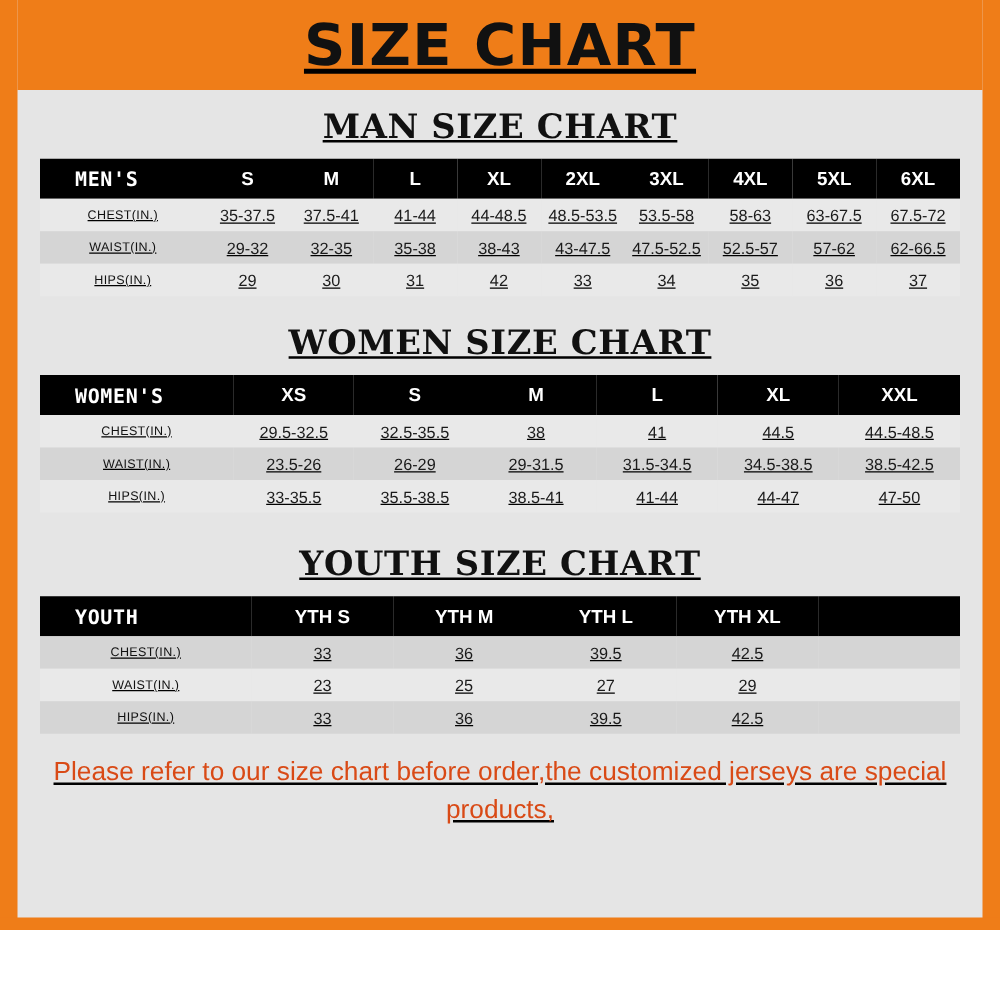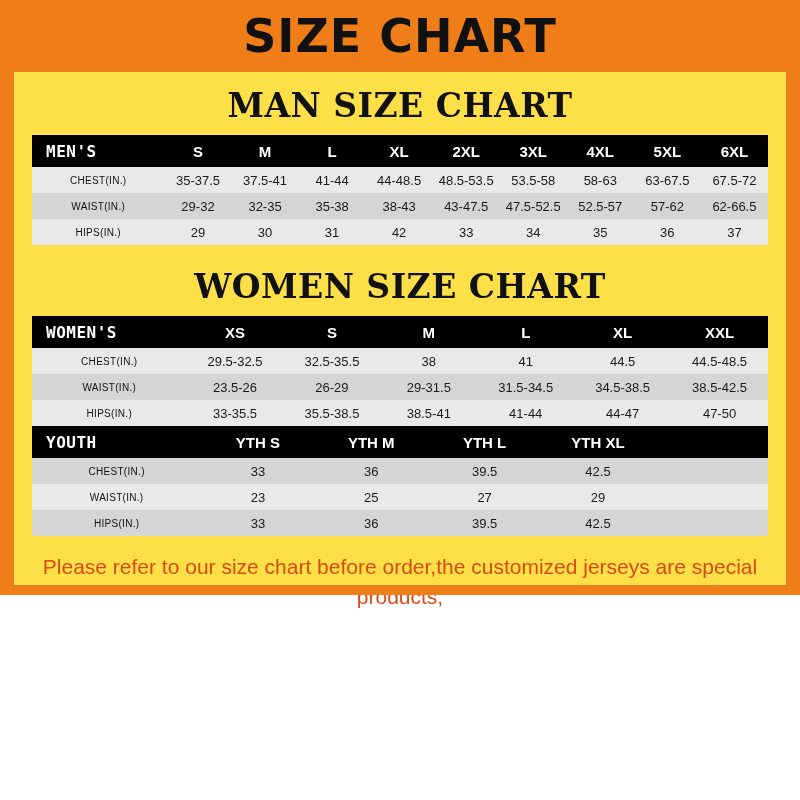--- a/index.html
+++ b/index.html
@@ -9,25 +9,26 @@
   body {
     width: 800px;
     height: 800px;
     background: #ffffff;
     font-family: "Liberation Sans", sans-serif;
     overflow: hidden;
   }
   .page {
     position: relative;
     width: 800px;
-    height: 595px;
+    height: 744px;
     box-sizing: border-box;
     border-left: 14px solid #ef7d18;
     border-right: 14px solid #ef7d18;
-    background: #fde047;
+    background: #e5e5e5;
+    text-decoration: underline;
   }
   .top-banner {
     height: 72px;
     background: #ef7d18;
     display: flex;
     align-items: center;
     justify-content: center;
   }
   .top-banner .title {
     font-family: "DejaVu Sans", sans-serif;
@@ -38,21 +39,21 @@
     line-height: 1;
   }
   .content {
     padding: 0 18px;
     box-sizing: border-box;
   }
   .section-title {
     text-align: center;
     font-family: "DejaVu Serif", serif;
     font-weight: bold;
-    font-size: 33px;
+    font-size: 27px;
     color: #111111;
     letter-spacing: 0.5px;
   }
   .sec-man .section-title { margin: 14px 0 10px; }
   .sec-women .section-title { margin: 22px 0 10px; }
   .sec-youth .section-title { margin: 26px 0 10px; }
 
   table.size-table {
     width: 100%;
     border-collapse: collapse;
@@ -74,21 +75,21 @@
     color: #ffffff;
     font-size: 15px;
     height: 32px;
     font-weight: bold;
   }
   table.size-table thead th.corner {
     font-family: "DejaVu Sans Mono", monospace;
     font-size: 16px;
     letter-spacing: 0.5px;
     text-align: left;
-    padding-left: 14px;
+    padding-left: 28px;
   }
   table.size-table tbody tr.row-light td { background: #e9e9e9; }
   table.size-table tbody tr.row-dark td { background: #d5d5d5; }
   table.size-table tbody td.rowlabel {
     font-size: 10px;
     color: #111111;
     letter-spacing: 0.3px;
   }
 
   
@@ -243,20 +244,21 @@
             <td>38.5-41</td>
             <td>41-44</td>
             <td>44-47</td>
             <td>47-50</td>
           </tr>
         </tbody>
       </table>
     </div>
 
     <div class="sec-youth">
+      <div class="section-title">YOUTH SIZE CHART</div>
       <table class="size-table">
         <colgroup>
           <col class="c0">
             <col>
             <col>
             <col>
             <col>
             <col>
         </colgroup>
         <thead>

